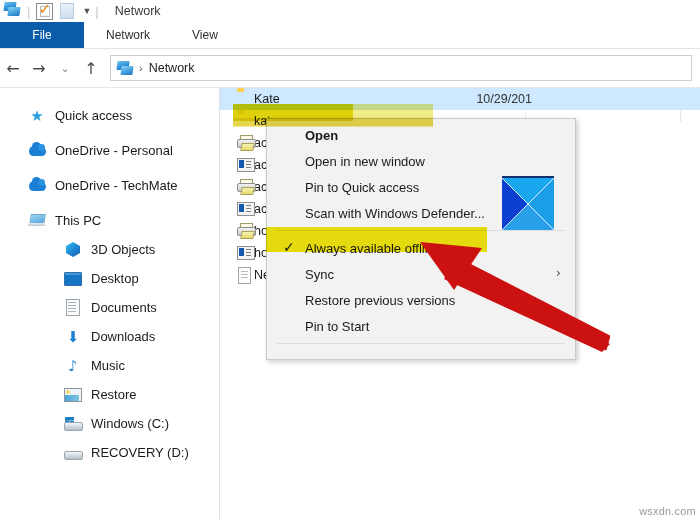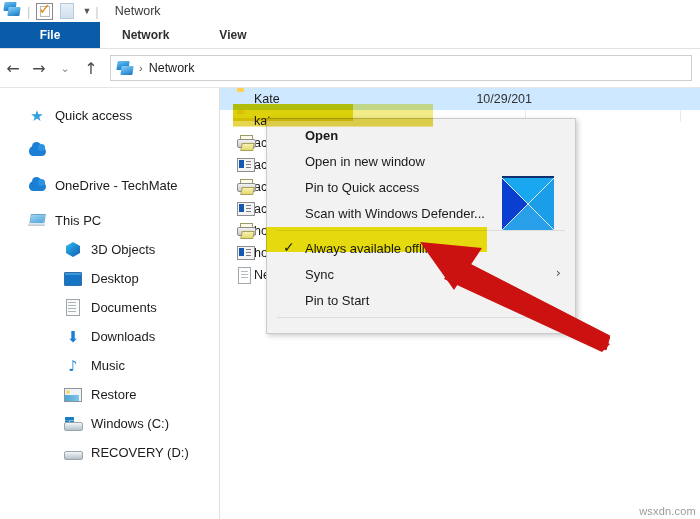--- a/index.html
+++ b/index.html
@@ -57,21 +57,21 @@
 
   
   .ribbon {
     position: absolute; left: 0; top: 22px; width: 700px; height: 26px;
     background: #ffffff;
     border-bottom: 1px solid #e3e3e3;
     display: flex; align-items: stretch;
   }
   .tab {
     display:flex; align-items:center; justify-content:center;
-    font-size: 12px; color: #2f2f2f; padding: 0 28px; cursor: default; font-weight: bold;
+    font-size: 12px; color: #2f2f2f; padding: 0 20px; cursor: default;
   }
   .tab.file {
     background: #0a5ca8; color:#ffffff; min-width: 44px;
   }
   .tab.network { padding-left: 22px; padding-right: 22px; }
 
   
   .addrrow {
     position: absolute; left: 0; top: 49px; width: 700px; height: 38px;
     background: #ffffff; display:flex; align-items:center;
@@ -382,20 +382,21 @@
         </span>
       <span class="nav-lab">Quick access</span>
     </div>
 
     <div style="height:6px"></div>
 
     <div class="nav-item">
       <span class="nav-ico">
           <span class="ico-cloud"></span>
         </span>
+      <span class="nav-lab">OneDrive - Personal</span>
     </div>
 
     <div style="height:6px"></div>
 
     <div class="nav-item">
       <span class="nav-ico">
           <span class="ico-cloud"></span>
         </span>
       <span class="nav-lab">OneDrive - TechMate</span>
     </div>
@@ -559,20 +560,23 @@
 
     <div class="ctx-sep"></div>
 
     <div class="ctx-item">
       <span class="ctx-check">✓</span>
       <span>Always available offline</span>
     </div>
     <div class="ctx-item">
       <span>Sync</span>
       <span class="ctx-sub">›</span>
+    </div>
+    <div class="ctx-item">
+      <span>Restore previous versions</span>
     </div>
     <div class="ctx-item">
       <span>Pin to Start</span>
     </div>
 
     <div class="ctx-sep"></div>
     <div style="height:8px"></div>
   </div>
 
   <div class="xicon"></div>

